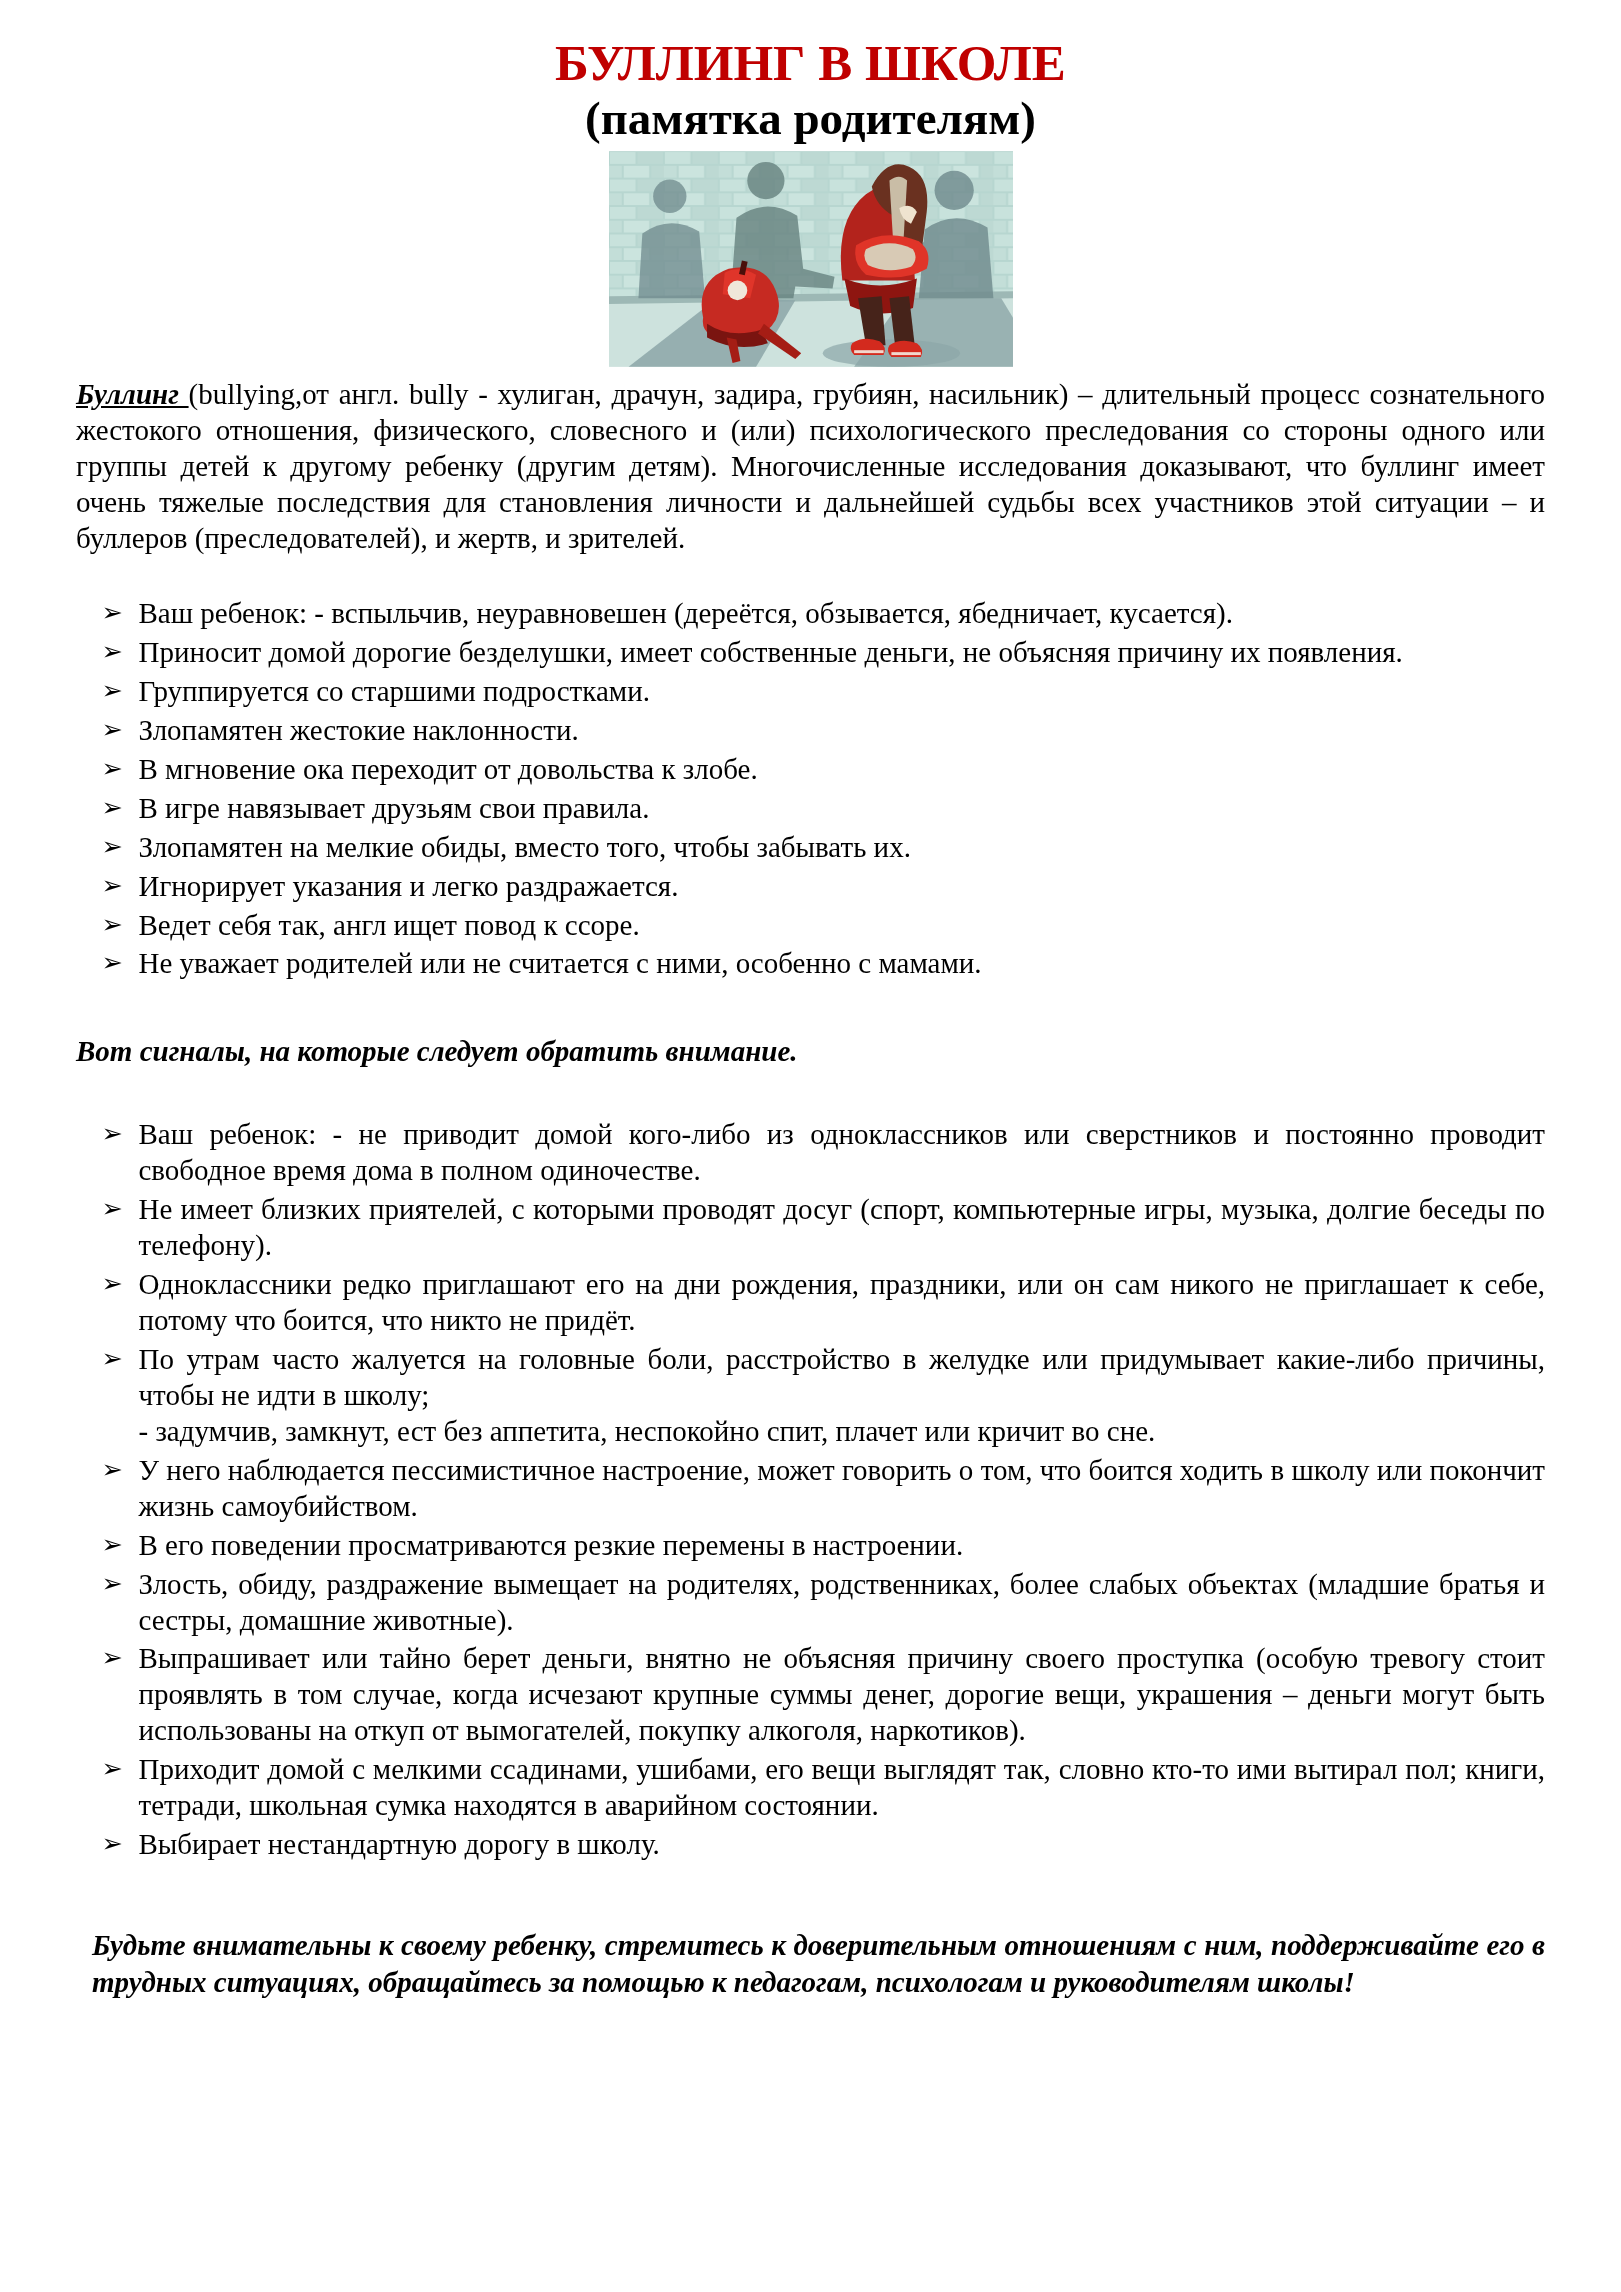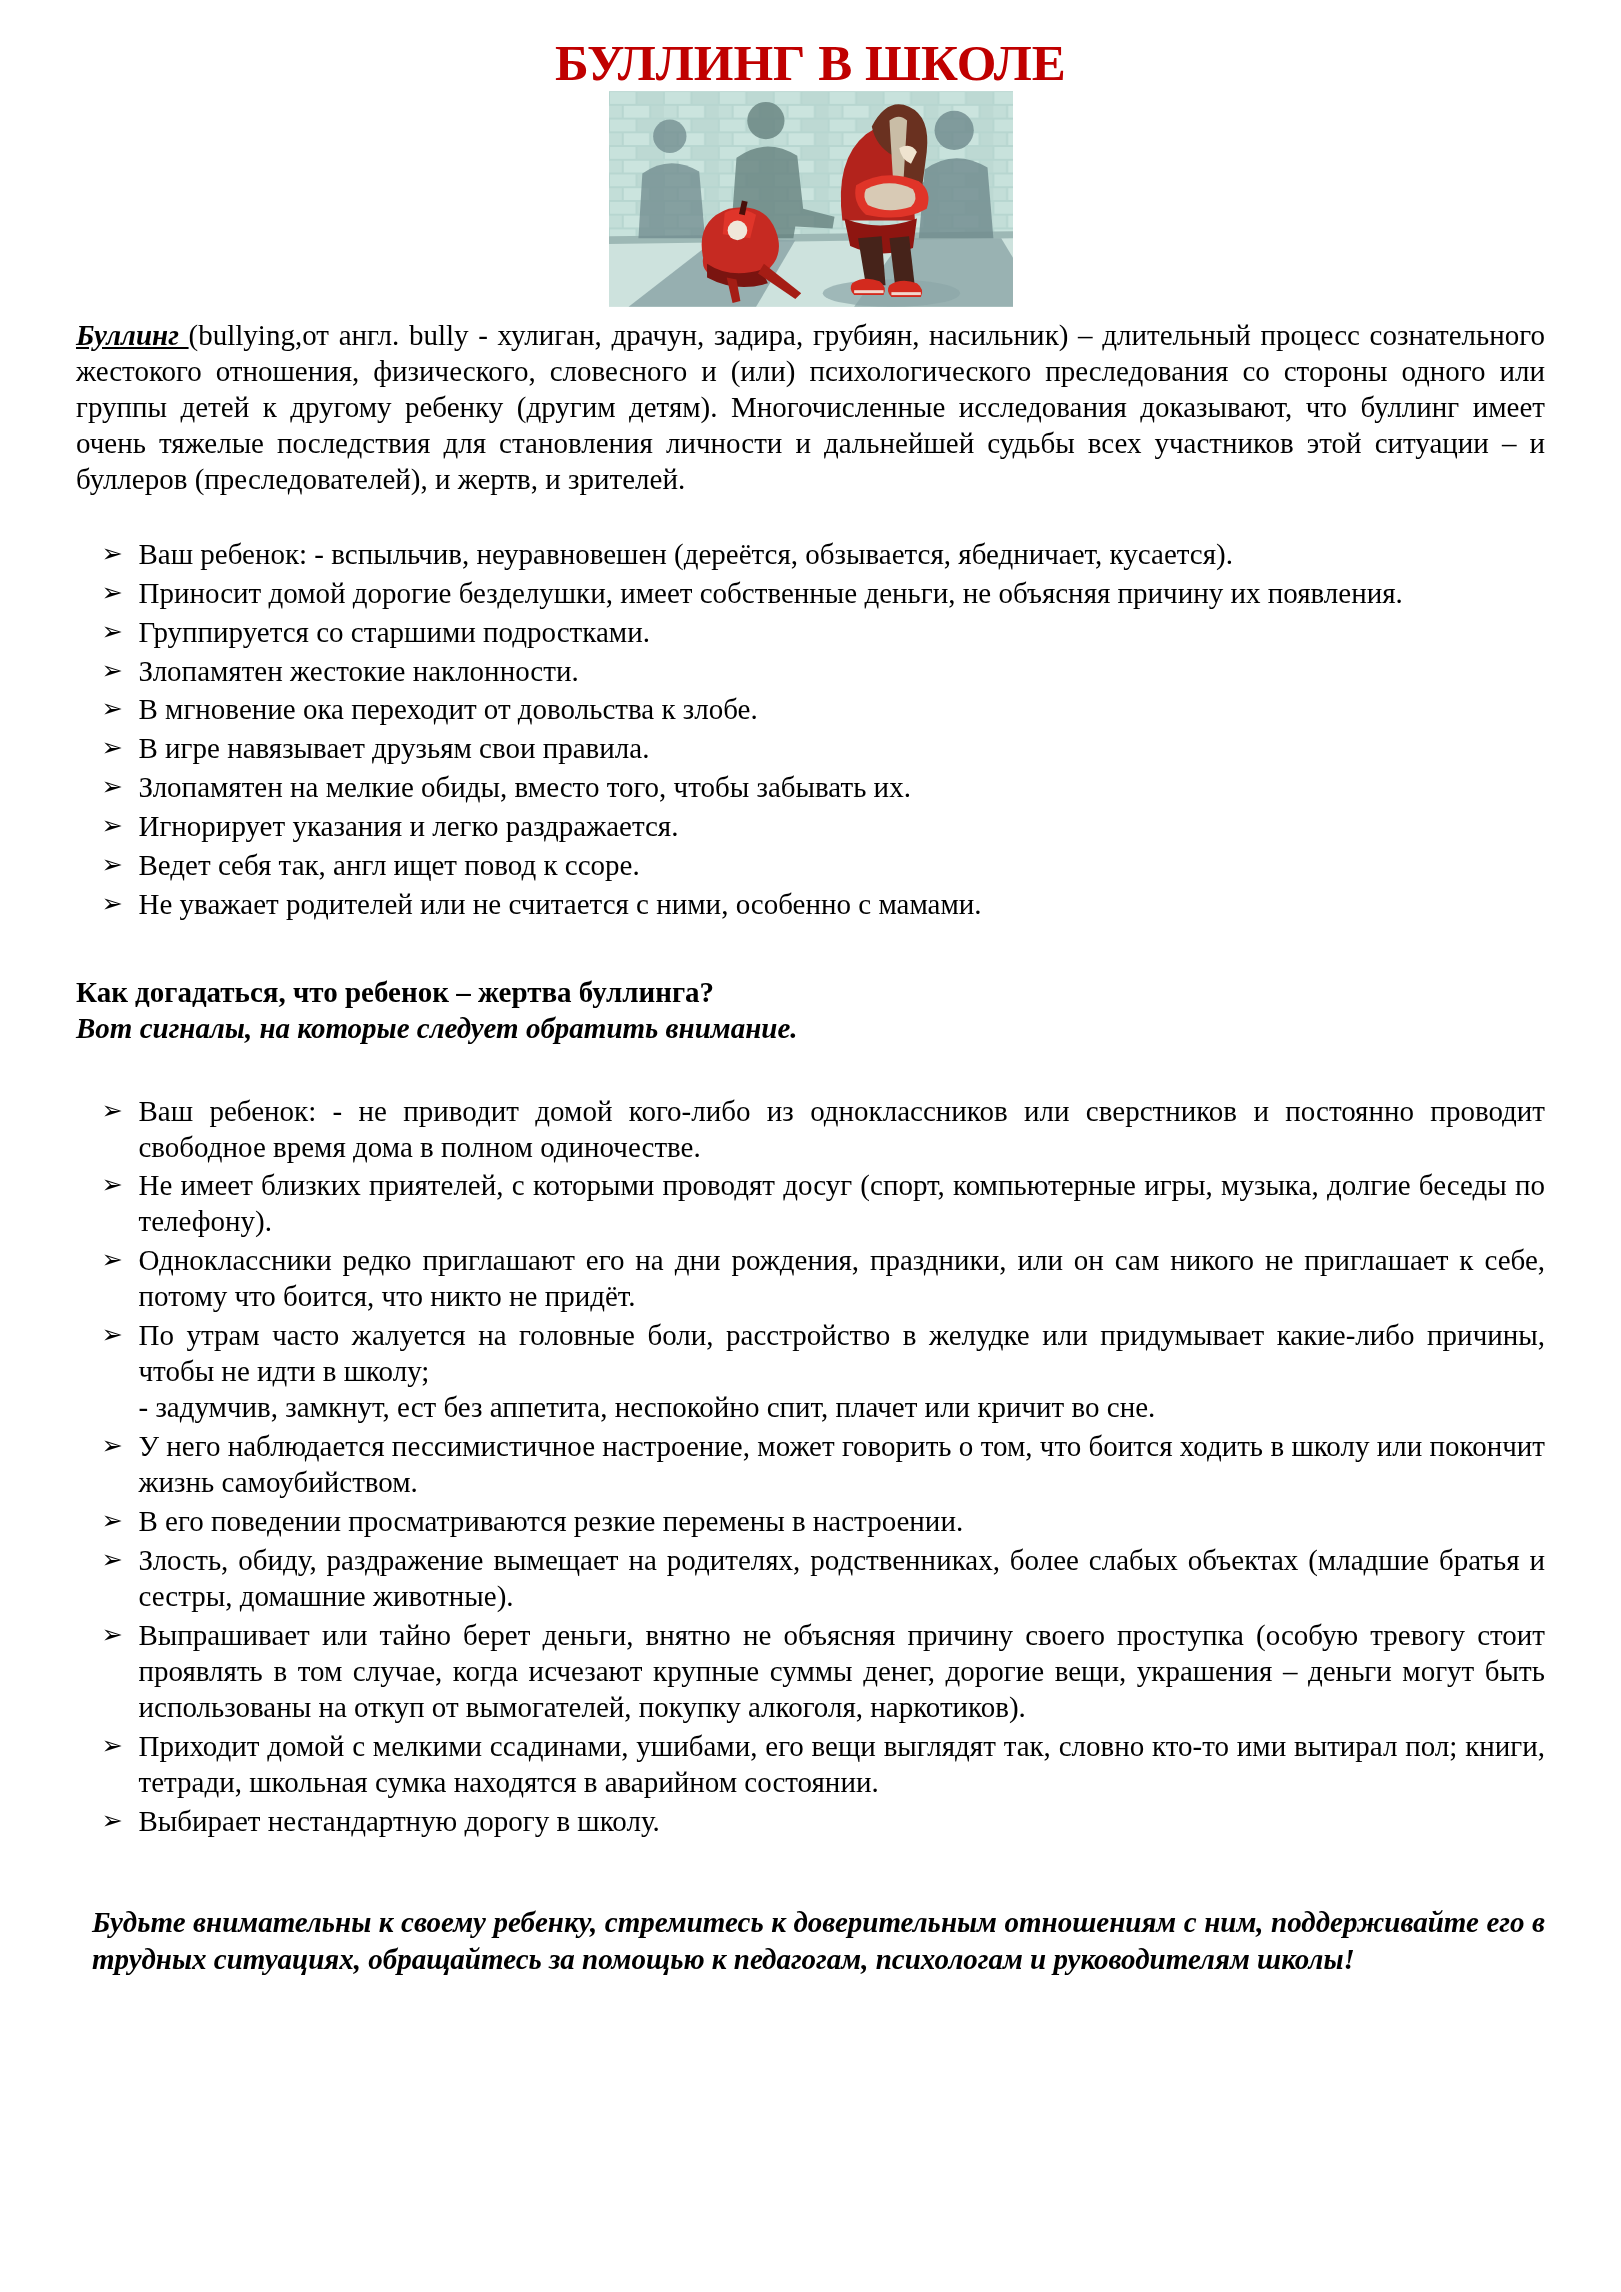--- a/index.html
+++ b/index.html
@@ -90,20 +90,21 @@
     text-align:justify;
     margin:65px 0 0 16px;
   }
 </style>
 </head>
 <body>
 
 <div class="page">
 
   <h1 class="doc-title">БУЛЛИНГ В ШКОЛЕ</h1>
+  <h2 class="doc-subtitle">(памятка родителям)</h2>
 
   <div class="illustration-wrap">
     <svg width="404" height="216" viewBox="0 0 412 220" xmlns="http://www.w3.org/2000/svg">
       <defs>
         <pattern id="bricks" width="56" height="28" patternUnits="userSpaceOnUse">
           <rect width="56" height="28" fill="#b7d6d0"></rect>
           <rect x="1" y="1" width="26" height="12" fill="#c8e2dc"></rect>
           <rect x="29" y="1" width="26" height="12" fill="#bdd9d3"></rect>
           <rect x="-13" y="15" width="26" height="12" fill="#c3ded8"></rect>
           <rect x="15" y="15" width="26" height="12" fill="#cbe4de"></rect>
@@ -214,21 +215,20 @@
         <span class="li-text">Ведет себя так, англ ищет повод к ссоре.</span>
       </li>
     <li>
         <span class="marker">➢</span>
         <span class="li-text">Не уважает родителей или не считается с ними, особенно с мамами.</span>
       </li>
   </ul>
 
   <div class="gap-after-list"></div>
 
-  <p class="section-heading heading-bold">Как догадаться, что ребенок – жертва буллинга?</p>
   <p class="section-heading heading-bold-italic">Вот сигналы, на которые следует обратить внимание.</p>
 
   <div class="gap-before-list2"></div>
 
   <ul class="arrow-list">
     <li>
         <span class="marker">➢</span>
         <span class="li-text">Ваш ребенок: - не приводит домой кого-либо из одноклассников или сверстников и постоянно проводит свободное время дома в полном одиночестве.</span>
       </li>
     <li>

